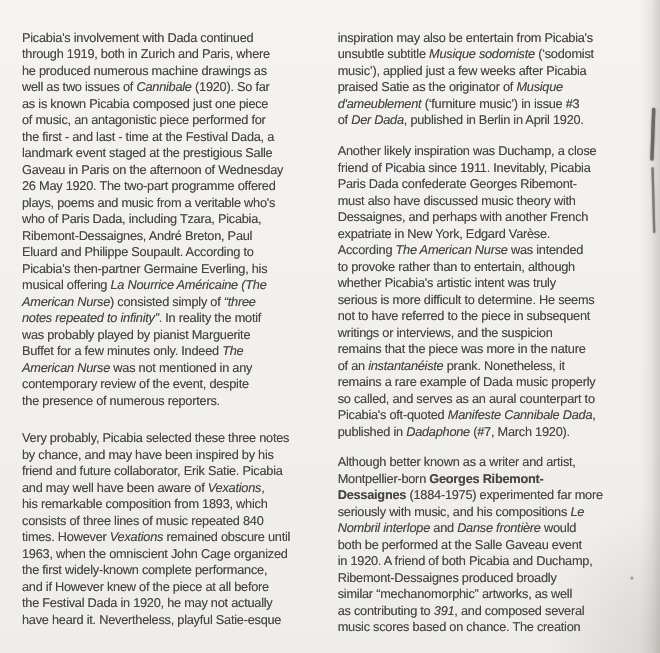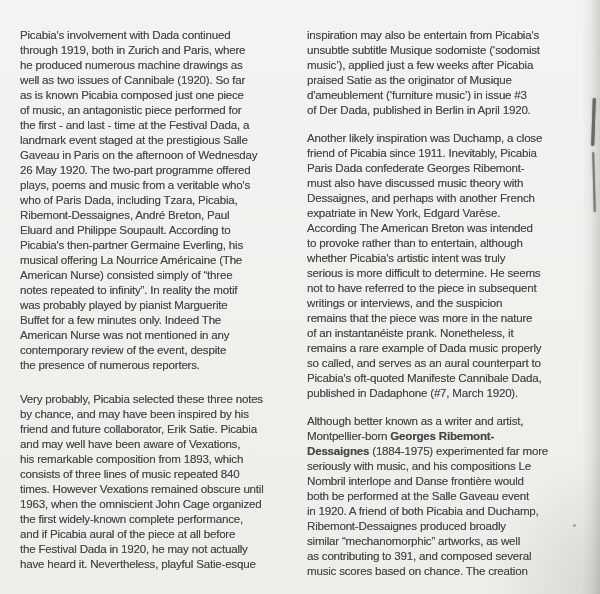--- a/index.html
+++ b/index.html
@@ -29,21 +29,21 @@
   .line {
     white-space: nowrap;
     height: 15px;
     line-height: 15px;
     font-size: 11.6px;
     letter-spacing: -0.22px;
     color: #474645;
     text-shadow: 0 0 0.6px rgba(72,72,70,0.55);
   }
   .run-n { font-style: normal; }
-  .run-i { }
+  .run-i { font-style: italic; }
   .run-b { font-weight: bold; }
   .edge-shade {
     position: absolute; top: 0; right: 0;
     width: 18px; height: 100%;
     background: linear-gradient(to right,
       rgba(116,114,106,0) 0%,
       rgba(116,114,106,0.10) 55%,
       rgba(96,94,86,0.24) 100%);
     pointer-events: none;
   }
@@ -108,42 +108,42 @@
         <div class="paragraph">
           <div class="line"><span class="run-n">Very probably, Picabia selected these three notes</span></div>
           <div class="line"><span class="run-n">by chance, and may have been inspired by his</span></div>
           <div class="line"><span class="run-n">friend and future collaborator, Erik Satie. Picabia</span></div>
           <div class="line"><span class="run-n">and may well have been aware of </span><span class="run-i">Vexations</span><span class="run-n">,</span></div>
           <div class="line"><span class="run-n">his remarkable composition from 1893, which</span></div>
           <div class="line"><span class="run-n">consists of three lines of music repeated 840</span></div>
           <div class="line"><span class="run-n">times. However </span><span class="run-i">Vexations</span><span class="run-n"> remained obscure until</span></div>
           <div class="line"><span class="run-n">1963, when the omniscient John Cage organized</span></div>
           <div class="line"><span class="run-n">the first widely-known complete performance,</span></div>
-          <div class="line"><span class="run-n">and if Picabia aural of the piece at all before</span></div>
+          <div class="line"><span class="run-n">and if However knew of the piece at all before</span></div>
           <div class="line"><span class="run-n">the Festival Dada in 1920, he may not actually</span></div>
           <div class="line"><span class="run-n">have heard it. Nevertheless, playful Satie-esque</span></div>
         </div>
       </div>
     <div class="col col-right">
         <div class="paragraph">
           <div class="line"><span class="run-n">inspiration may also be entertain from Picabia's</span></div>
           <div class="line"><span class="run-n">unsubtle subtitle </span><span class="run-i">Musique sodomiste</span><span class="run-n"> (‘sodomist</span></div>
           <div class="line"><span class="run-n">music’), applied just a few weeks after Picabia</span></div>
           <div class="line"><span class="run-n">praised Satie as the originator of </span><span class="run-i">Musique</span></div>
           <div class="line"><span class="run-i">d'ameublement</span><span class="run-n"> (‘furniture music’) in issue #3</span></div>
           <div class="line"><span class="run-n">of </span><span class="run-i">Der Dada</span><span class="run-n">, published in Berlin in April 1920.</span></div>
         </div>
         <div class="paragraph">
           <div class="line"><span class="run-n">Another likely inspiration was Duchamp, a close</span></div>
           <div class="line"><span class="run-n">friend of Picabia since 1911. Inevitably, Picabia</span></div>
           <div class="line"><span class="run-n">Paris Dada confederate Georges Ribemont-</span></div>
           <div class="line"><span class="run-n">must also have discussed music theory with</span></div>
           <div class="line"><span class="run-n">Dessaignes, and perhaps with another French</span></div>
           <div class="line"><span class="run-n">expatriate in New York, Edgard Varèse.</span></div>
-          <div class="line"><span class="run-n">According </span><span class="run-i">The American Breton</span><span class="run-n"> was intended</span></div>
+          <div class="line"><span class="run-n">According </span><span class="run-i">The American Nurse</span><span class="run-n"> was intended</span></div>
           <div class="line"><span class="run-n">to provoke rather than to entertain, although</span></div>
           <div class="line"><span class="run-n">whether Picabia's artistic intent was truly</span></div>
           <div class="line"><span class="run-n">serious is more difficult to determine. He seems</span></div>
           <div class="line"><span class="run-n">not to have referred to the piece in subsequent</span></div>
           <div class="line"><span class="run-n">writings or interviews, and the suspicion</span></div>
           <div class="line"><span class="run-n">remains that the piece was more in the nature</span></div>
           <div class="line"><span class="run-n">of an </span><span class="run-i">instantanéiste</span><span class="run-n"> prank. Nonetheless, it</span></div>
           <div class="line"><span class="run-n">remains a rare example of Dada music properly</span></div>
           <div class="line"><span class="run-n">so called, and serves as an aural counterpart to</span></div>
           <div class="line"><span class="run-n">Picabia's oft-quoted </span><span class="run-i">Manifeste Cannibale Dada</span><span class="run-n">,</span></div>

